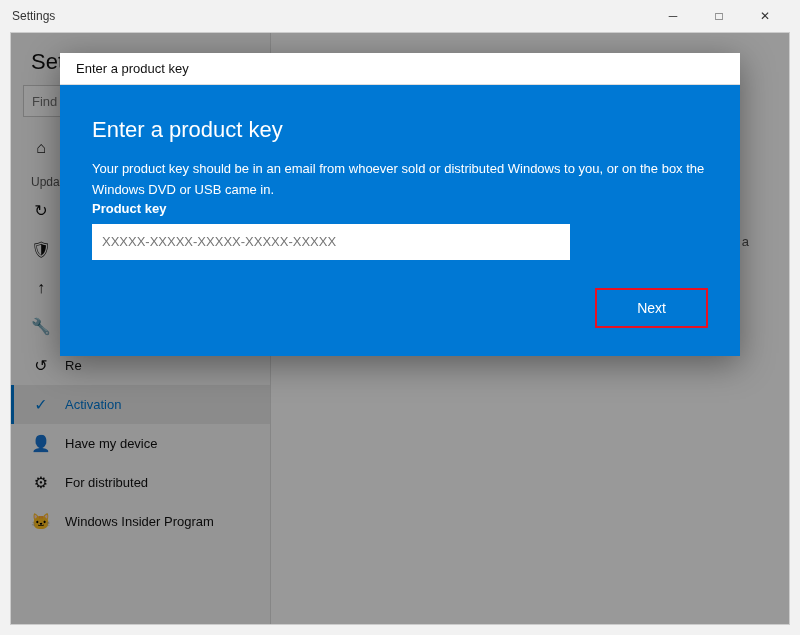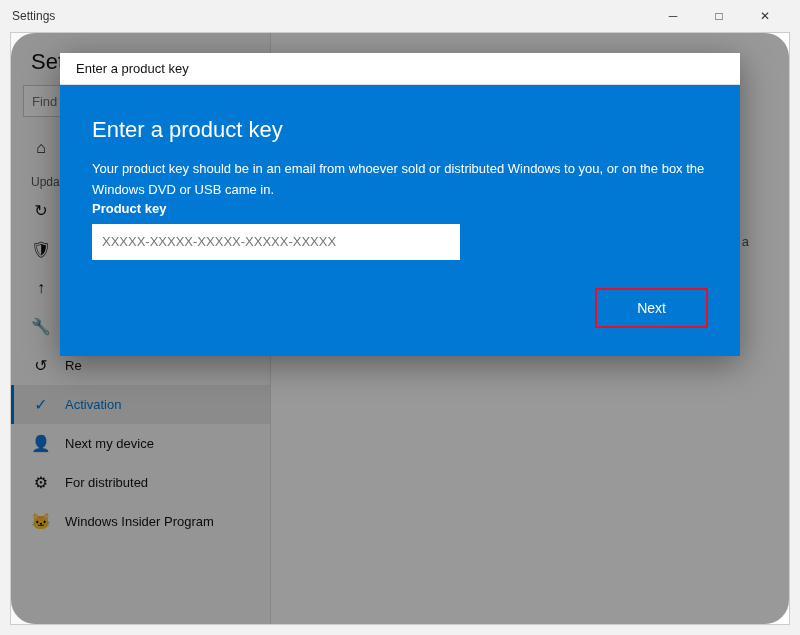--- a/index.html
+++ b/index.html
@@ -170,21 +170,20 @@
     
     .overlay {
       position: absolute;
       top: 0; left: 0; right: 0; bottom: 0;
       background: rgba(0,0,0,0.4);
       display: flex;
       align-items: flex-start;
       justify-content: center;
       padding-top: 20px;
       z-index: 10;
-      border-radius: 24px;
     }
 
     
     .dialog-wrapper {
       width: 680px;
       box-shadow: 0 8px 32px rgba(0,0,0,0.4);
     }
     .dialog-titlebar {
       background: white;
       padding: 8px 16px;
@@ -211,21 +210,21 @@
     .dialog-label {
       font-size: 13px;
       color: white;
       margin-bottom: 8px;
       font-weight: 700;
     }
     .dialog-input-wrapper {
       margin-bottom: 28px;
     }
     .dialog-input {
-      width: 368px;
+      width: 478px;
       height: 36px;
       border: none;
       background: white;
       padding: 0 10px;
       font-size: 13px;
       color: #888;
       outline: none;
       display: block;
     }
     .dialog-buttons {
@@ -300,21 +299,21 @@
     <div class="nav-item">
       <span class="nav-icon">↺</span>
       <span>Re</span>
     </div>
     <div class="nav-item active">
       <span class="nav-icon" style="color:#0078d4;">✓</span>
       <span>Activation</span>
     </div>
     <div class="nav-item">
       <span class="nav-icon">👤</span>
-      <span>Next my device</span>
+      <span>Have my device</span>
     </div>
     <div class="nav-item">
       <span class="nav-icon">⚙</span>
       <span>For distributed</span>
     </div>
     <div class="nav-item">
       <span class="nav-icon">🐱</span>
       <span>Windows Insider Program</span>
     </div>
   </div>

